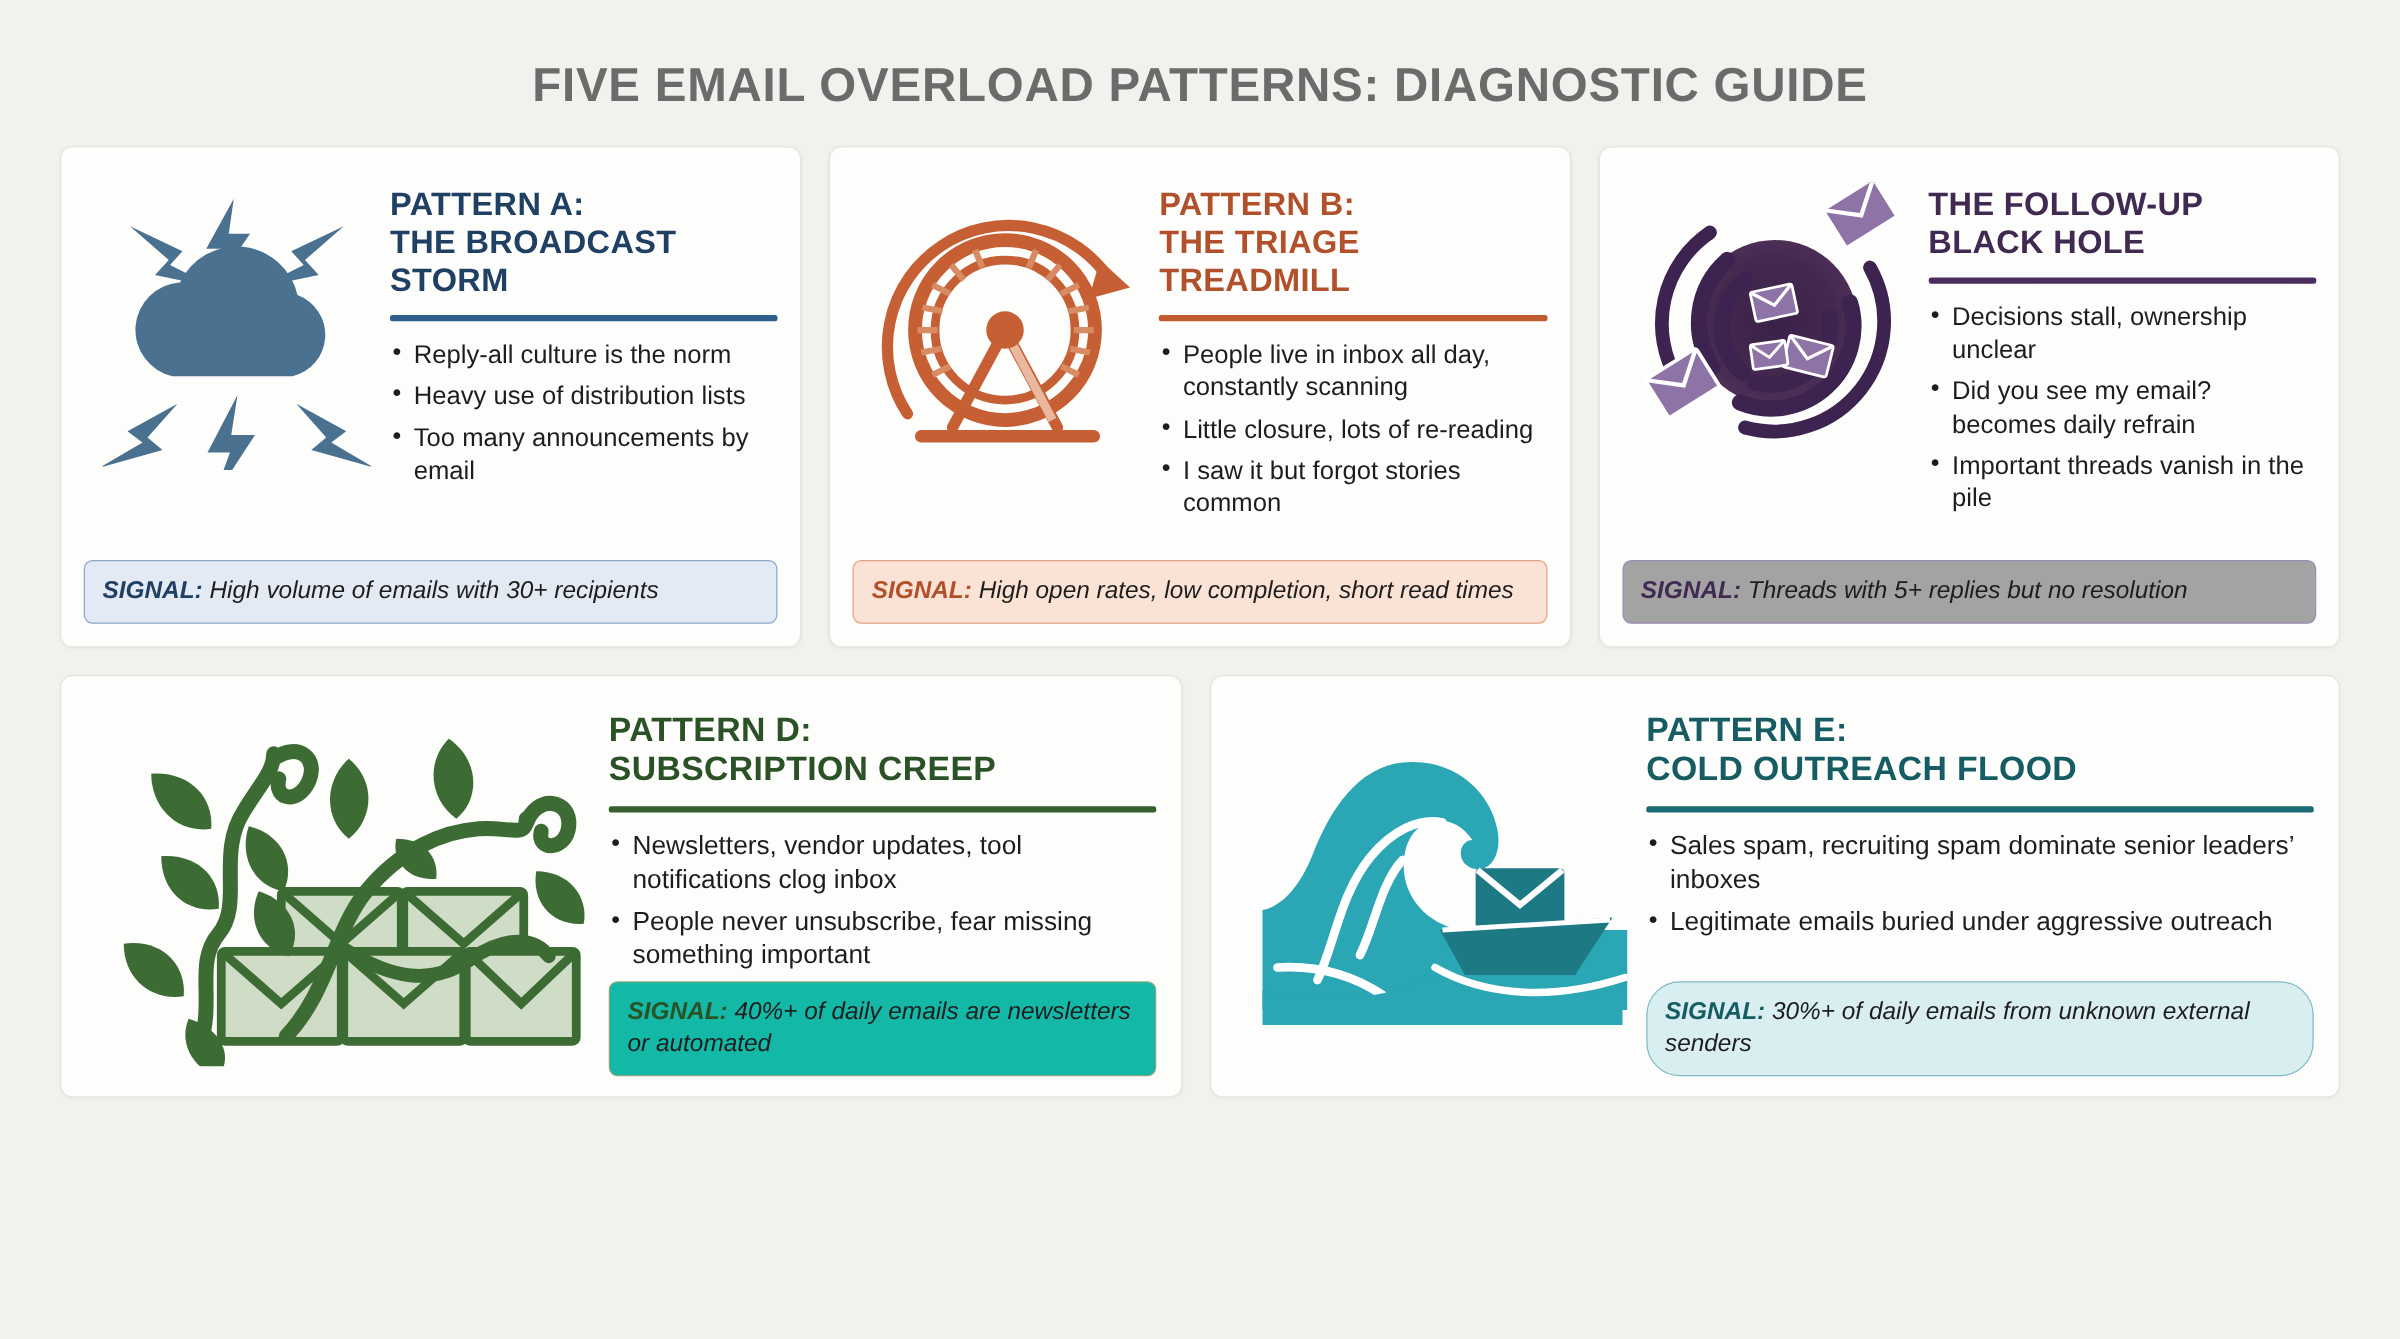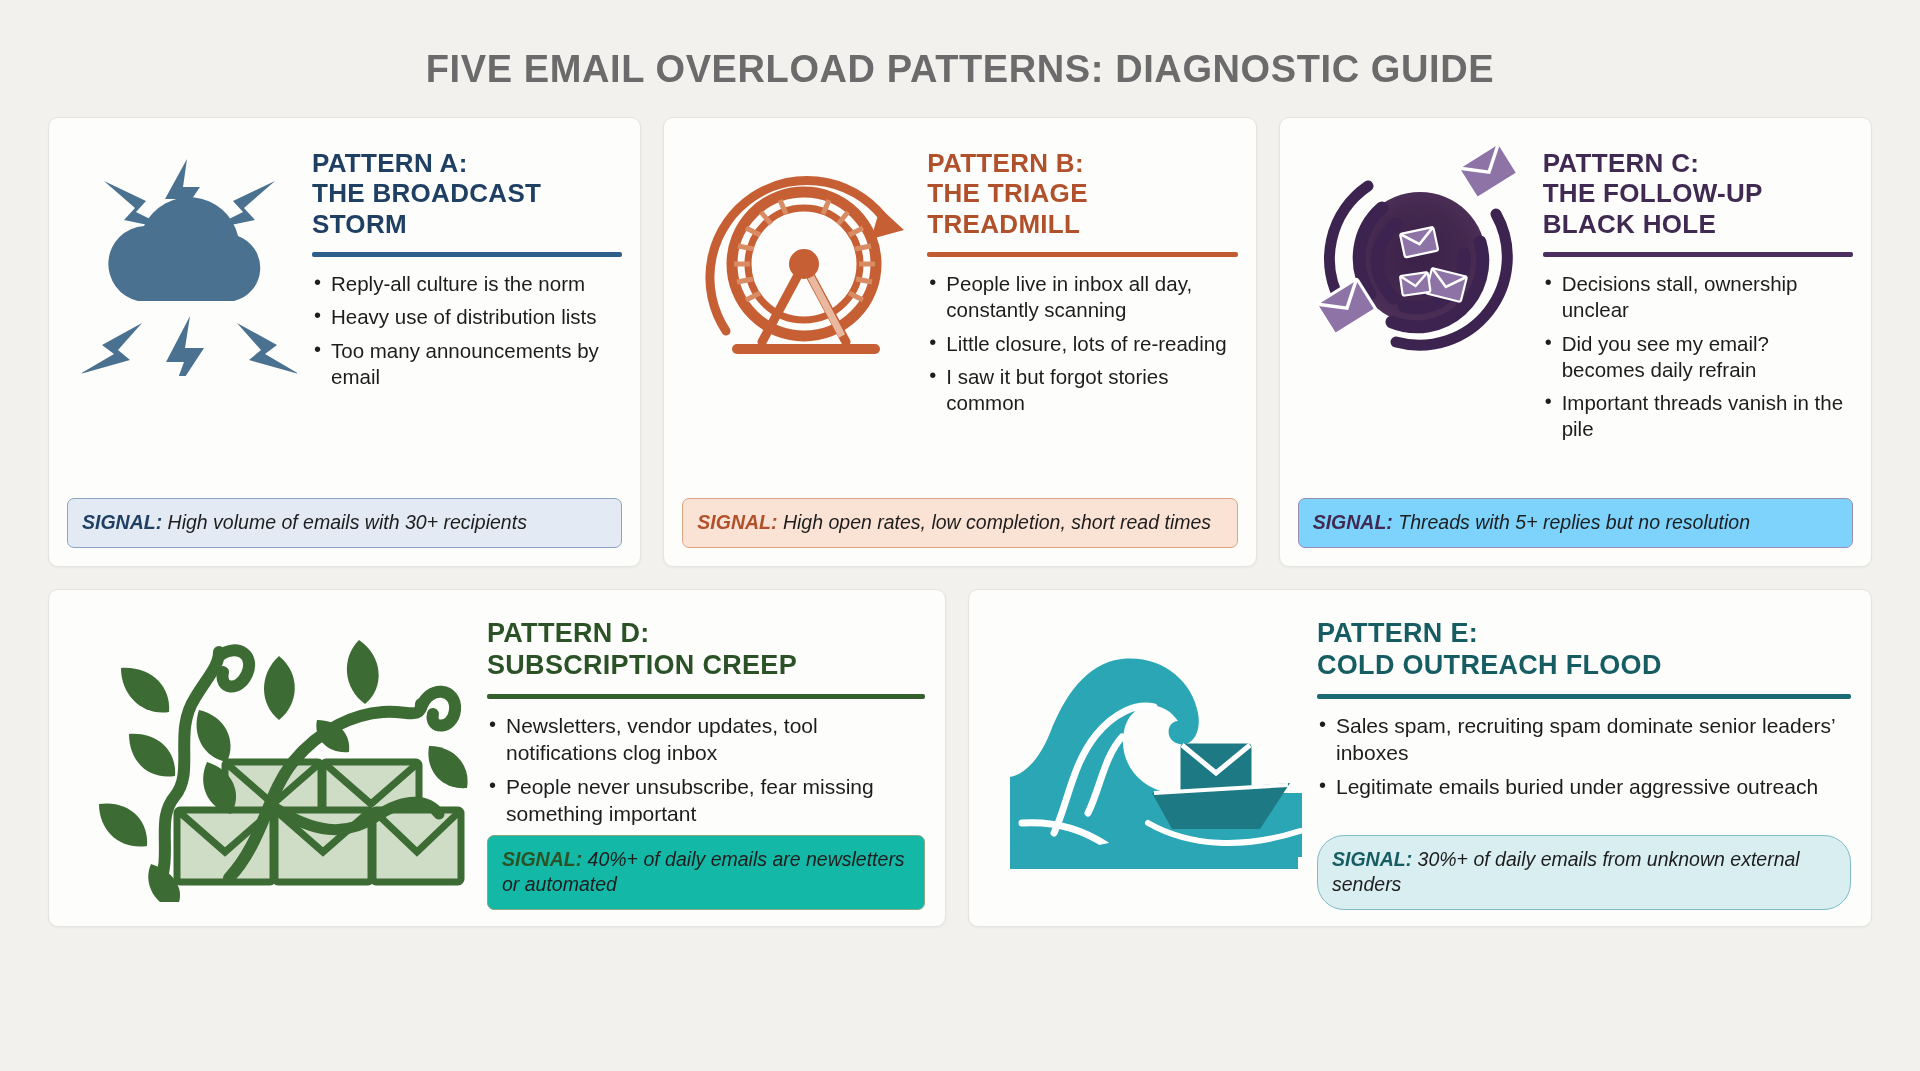--- a/index.html
+++ b/index.html
@@ -42,21 +42,21 @@
   
   .card {
     background: #fdfdfc;
     border: 1px solid #e4e3e0;
     border-radius: 10px;
     box-shadow: 0 1px 3px rgba(0,0,0,0.045);
     display: flex;
     flex-direction: column;
     position: relative;
   }
-  .row-top .card { flex: 1 1 0; padding: 16px 18px 18px 18px; gap: 36px; }
+  .row-top .card { flex: 1 1 0; padding: 16px 18px 18px 18px; }
   .row-bottom .card-d { flex: 0 0 898px; padding: 14px 20px 16px 18px; }
   .row-bottom .card-e { flex: 1 1 0; padding: 14px 20px 16px 18px; align-items: center; }
 
   .card-body {
     display: flex;
     flex: 1 1 auto;
     min-height: 0;
   }
 
   
@@ -140,21 +140,21 @@
   .c-a .signal { background: #e3eaf3; border-color: #8aa6c4; }
   .c-a .signal .tag { color: #1f3f63; }
 
   .c-b .pattern-label, .c-b .pattern-name { color: #b1512b; }
   .c-b .rule { background: #c25c30; }
   .c-b .signal { background: #fae3d5; border-color: #e0a383; }
   .c-b .signal .tag { color: #b1512b; }
 
   .c-c .pattern-label, .c-c .pattern-name { color: #402a52; }
   .c-c .rule { background: #4b2f60; }
-  .c-c .signal { background: #7dd3fc; border-color: #9d8cb4; }
+  .c-c .signal { background: #a3a3a3; border-color: #9d8cb4; }
   .c-c .signal .tag { color: #402a52; }
 
   .c-d .pattern-label, .c-d .pattern-name { color: #2b5226; }
   .c-d .rule { background: #33602c; }
   .c-d .signal { background: #14b8a6; border-color: #8aa87f; }
   .c-d .signal .tag { color: #2b5226; }
 
   .c-e .pattern-label, .c-e .pattern-name { color: #165c63; }
   .c-e .rule { background: #1a6b73; }
   .c-e .signal { background: #d9eef1; border-color: #7fbcc4; border-radius: 27px; }
@@ -288,21 +288,20 @@
                 <path d="M0 0 L24 20 L48 0" fill="none" stroke="#ffffff" stroke-width="3.4"></path>
               </g>
               <g transform="translate(8 158) rotate(-32)">
                 <rect x="0" y="0" width="48" height="36" rx="2"></rect>
                 <path d="M0 0 L24 20 L48 0" fill="none" stroke="#ffffff" stroke-width="3.4"></path>
               </g>
             </g>
           </svg>
         </div>
         <div class="text-col">
-          <div class="pattern-label">PATTERN C:</div>
           <div class="pattern-name">THE FOLLOW-UP BLACK HOLE</div>
           <div class="rule"></div>
           <ul class="bullets">
             <li>Decisions stall, ownership unclear</li>
             <li>Did you see my email? becomes daily refrain</li>
             <li>Important threads vanish in the pile</li>
           </ul>
         </div>
       </div>
       <div class="signal"><span class="tag">SIGNAL:</span> <span>Threads with 5+ replies but no resolution</span></div>

